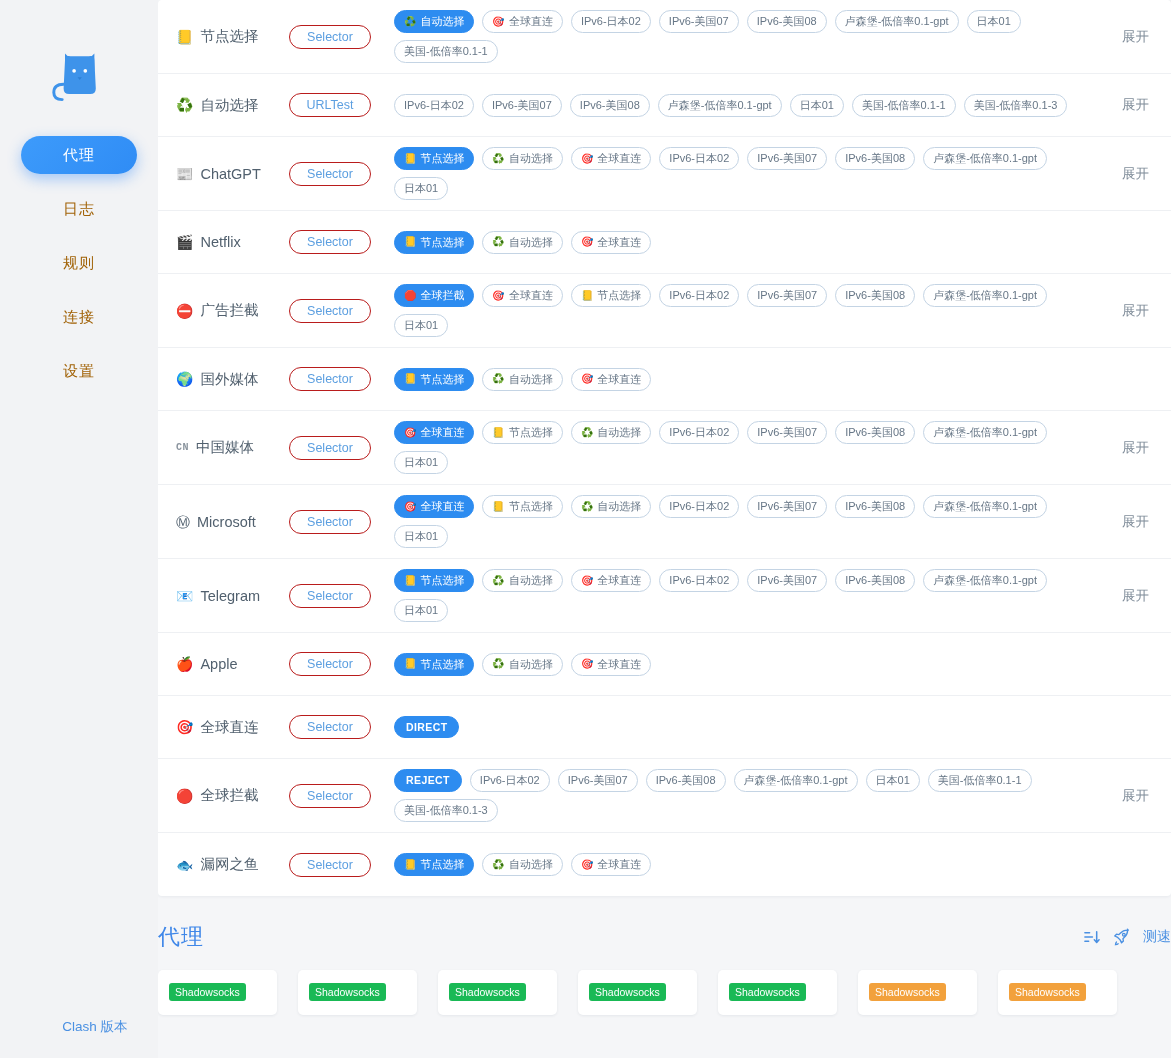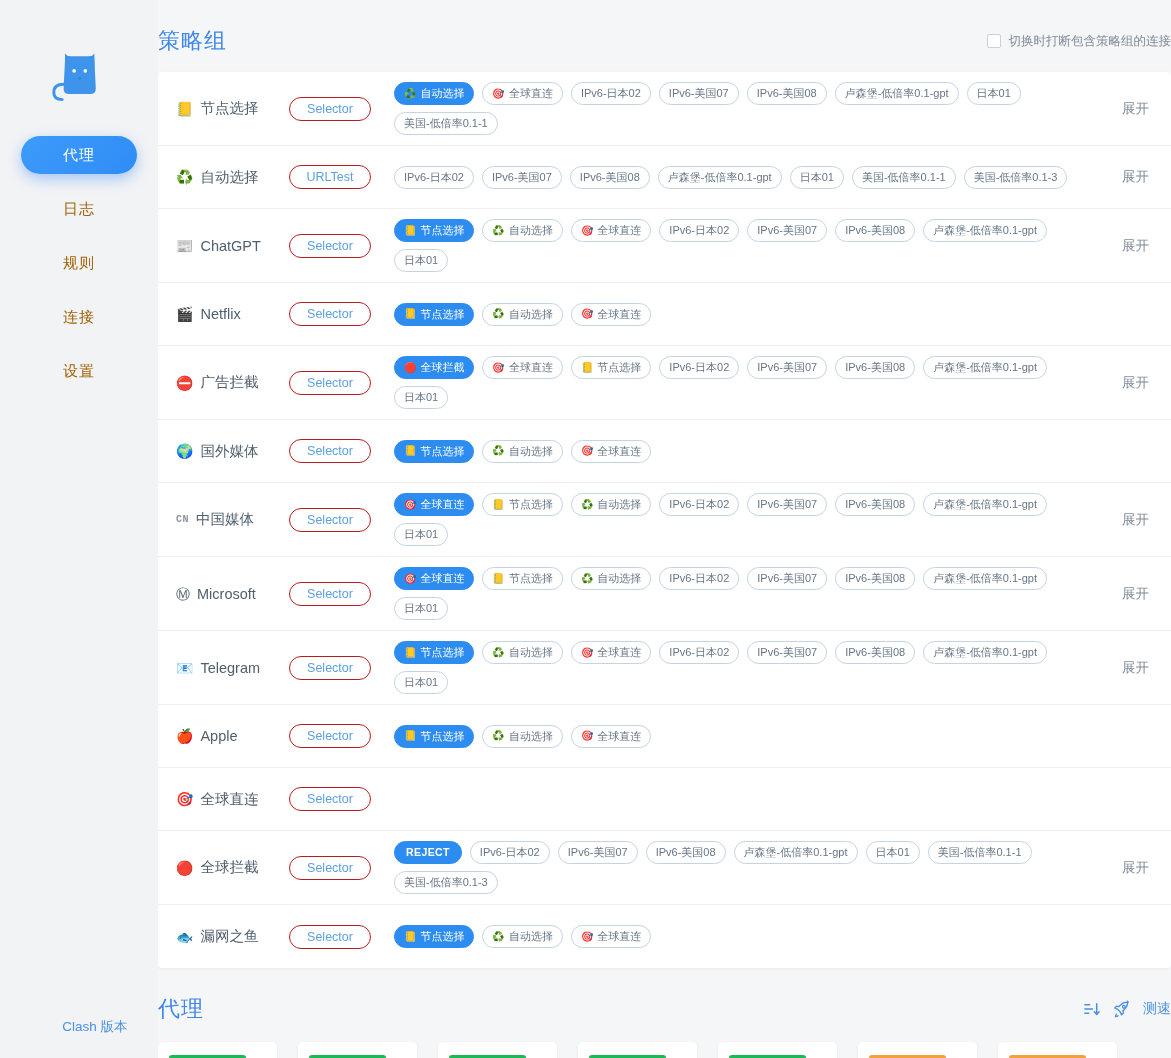--- a/index.html
+++ b/index.html
@@ -146,27 +146,20 @@
       <div class="nav-item"><span>规则</span></div>
       <div class="nav-item"><span>连接</span></div>
       <div class="nav-item"><span>设置</span></div>
     </nav>
 
     <div class="version">Clash 版本</div>
   </aside>
 
   <main class="main">
 
-    <div class="section-head">
-      <div class="section-title">策略组</div>
-      <div class="head-right">
-        <span class="chk"></span>
-        <span>切换时打断包含策略组的连接</span>
-      </div>
-    </div>
 
     <div class="card" id="groups-card">
         <div class="grow">
           <div class="gname">
             <span class="gi">📒</span>
             <span>节点选择</span>
           </div>
           <div class="gtype">
             <span>Selector</span>
           </div>
@@ -500,20 +493,25 @@
           </div>
           <div class="expand"></div>
         </div>
         <div class="grow">
           <div class="gname">
             <span class="gi">🎯</span>
             <span>全球直连</span>
           </div>
           <div class="gtype">
             <span>Selector</span>
+          </div>
+          <div class="chips">
+            <span class="chip sel plain">
+              <span>DIRECT</span>
+            </span>
           </div>
           <div class="expand"></div>
         </div>
         <div class="grow">
           <div class="gname">
             <span class="gi">🔴</span>
             <span>全球拦截</span>
           </div>
           <div class="gtype">
             <span>Selector</span>

